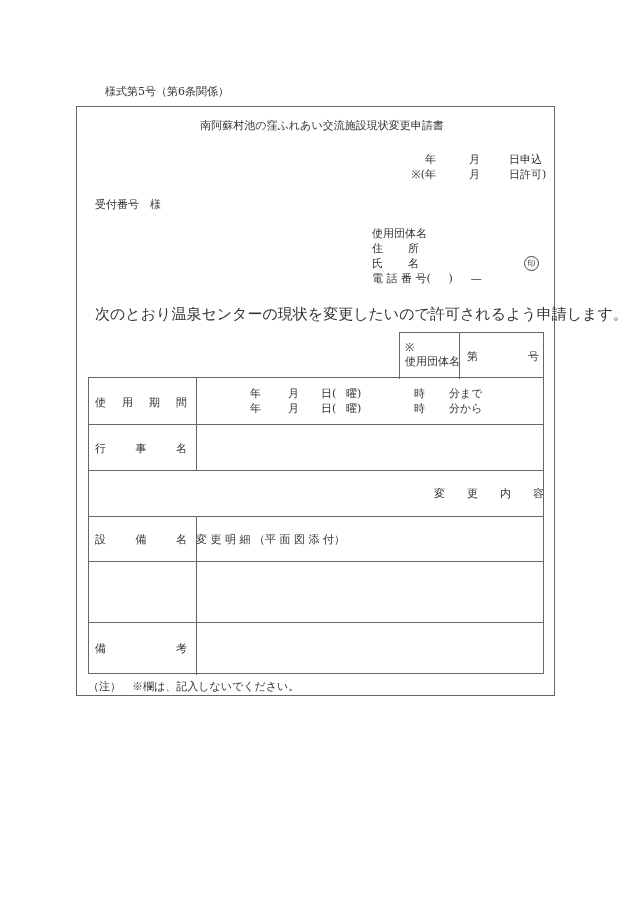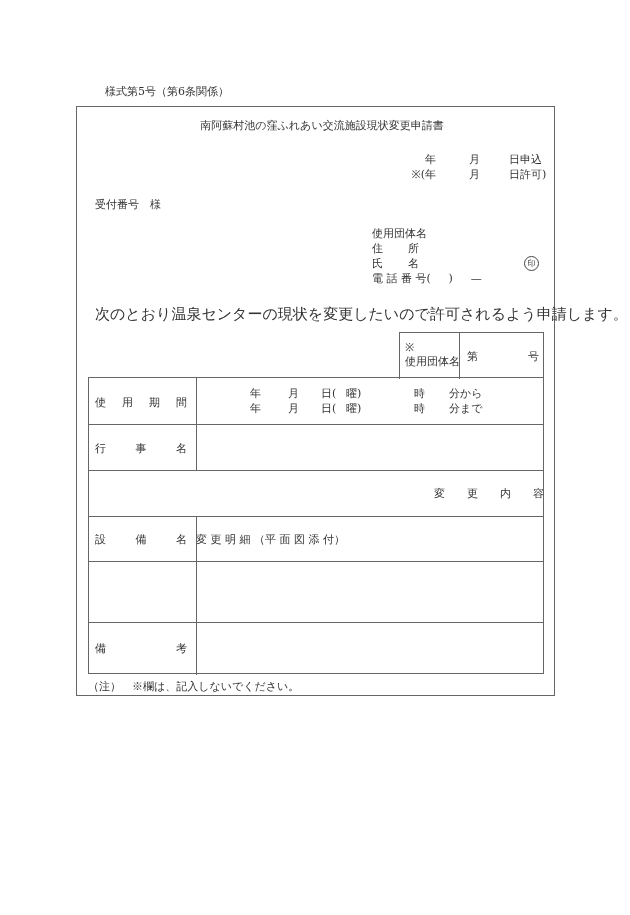--- a/index.html
+++ b/index.html
@@ -89,24 +89,24 @@
 </div>
 
 <div class="abs lbl" style="top:395px">
   <span>使</span>
   <span>用</span>
   <span>期</span>
   <span>間</span>
 </div>
 <div class="abs period" style="left:250px;top:386px">
   <div>
-    <span style="display:inline-block;width:38px">年</span><span style="display:inline-block;width:33px">月</span><span style="display:inline-block;width:25px">日(</span><span style="display:inline-block;width:68px">曜)</span><span style="display:inline-block;width:35px">時</span><span>分から</span>
+    <span style="display:inline-block;width:38px">年</span><span style="display:inline-block;width:33px">月</span><span style="display:inline-block;width:25px">日(</span><span style="display:inline-block;width:68px">曜)</span><span style="display:inline-block;width:35px">時</span><span>分まで</span>
   </div>
   <div>
-    <span style="display:inline-block;width:38px">年</span><span style="display:inline-block;width:33px">月</span><span style="display:inline-block;width:25px">日(</span><span style="display:inline-block;width:68px">曜)</span><span style="display:inline-block;width:35px">時</span><span>分まで</span>
+    <span style="display:inline-block;width:38px">年</span><span style="display:inline-block;width:33px">月</span><span style="display:inline-block;width:25px">日(</span><span style="display:inline-block;width:68px">曜)</span><span style="display:inline-block;width:35px">時</span><span>分から</span>
   </div>
 </div>
 
 <div class="abs lbl" style="top:441px">
   <span>行</span>
   <span>事</span>
   <span>名</span>
 </div>
 <div class="abs" style="left:198px;top:426px;width:343px;height:42px"></div>
 

